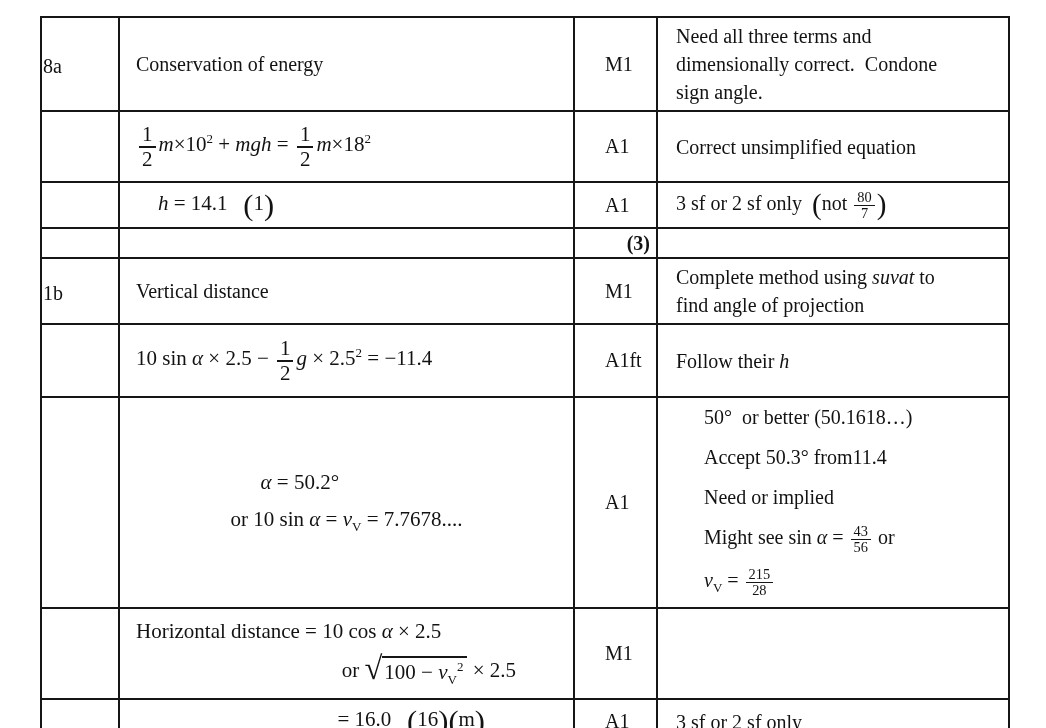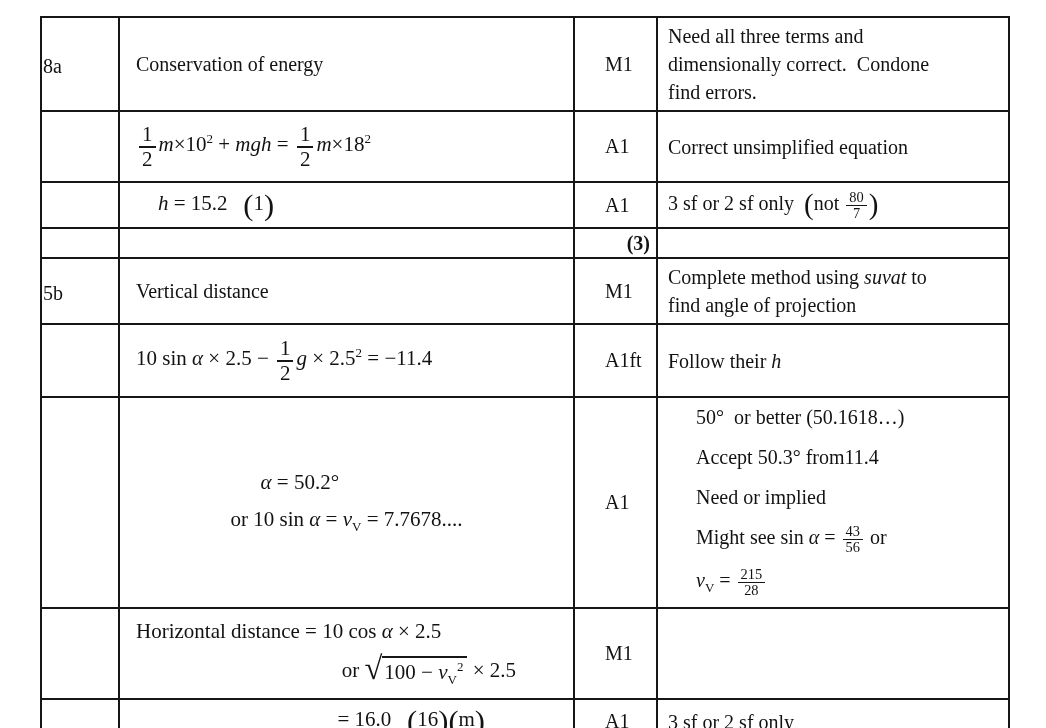--- a/index.html
+++ b/index.html
@@ -25,21 +25,21 @@
   table.ms td {
     border: 2px solid #161616;
     vertical-align: middle;
     font-size: 20px;
     overflow: hidden;
   }
   td.c-q   { vertical-align: top; padding: 5px 4px 0 1px; font-size: 20px; }
   td.c-work { padding: 2px 4px; }
   td.c-mark { padding-left: 30px; }
   td.c-mark.total { padding-left: 0; padding-right: 6px; text-align: right; font-weight: bold; }
-  td.c-note { padding: 4px 6px 4px 10px; line-height: 28px; }
+  td.c-note { padding: 4px 6px 4px 18px; line-height: 28px; }
 
   .work-text { padding-left: 12px; font-size: 20px; }
   .note-text { white-space: pre-wrap; }
 
   
   .fm { white-space: pre; font-size: 21px; display: block; }
   .fm .txt { font-style: normal; }
   .fm .it, .it { font-style: italic; }
   .fm .sup { font-size: 13px; vertical-align: super; letter-spacing: 0; }
   .fm .sub { font-size: 13px; vertical-align: sub; }
@@ -90,55 +90,55 @@
 
       <tr style="height:89px">
         <td class="c-q"><span>8a</span></td>
         <td class="c-work">
             <div class="work-text">Conservation of energy</div>
           </td>
         <td class="c-mark"><span>M1</span></td>
         <td class="c-note">
           <div class="note-text">Need all three terms and</div>
           <div class="note-text">dimensionally correct.  Condone</div>
-          <div class="note-text">find errors.</div>
+          <div class="note-text">sign angle.</div>
         </td>
       </tr>
 
       <tr style="height:71px">
         <td class="c-q"></td>
         <td class="c-work">
             <div class="fm indent-eq"><span class="frac"><span class="num">1</span><span class="den">2</span></span><span class="it">m</span><span class="txt">×10</span><span class="sup">2</span><span class="txt"> + </span><span class="it">mgh</span><span class="txt"> = </span><span class="frac"><span class="num">1</span><span class="den">2</span></span><span class="it">m</span><span class="txt">×18</span><span class="sup">2</span></div>
           </td>
         <td class="c-mark"><span>A1</span></td>
         <td class="c-note">
             <div class="note-text">Correct unsimplified equation</div>
           </td>
       </tr>
 
       <tr style="height:46px">
         <td class="c-q"></td>
         <td class="c-work">
-            <div class="fm indent-h"><span class="it">h</span><span class="txt"> = 15.2   </span><span class="big">(</span><span class="txt">1</span><span class="big">)</span></div>
+            <div class="fm indent-h"><span class="it">h</span><span class="txt"> = 14.1   </span><span class="big">(</span><span class="txt">1</span><span class="big">)</span></div>
           </td>
         <td class="c-mark"><span>A1</span></td>
         <td class="c-note">
             <div class="fm" style="font-size:20px"><span class="txt">3 sf or 2 sf only  </span><span class="big">(</span><span class="txt">not </span><span class="frac small"><span class="num">80</span><span class="den">7</span></span><span class="big">)</span></div>
           </td>
       </tr>
 
       <tr style="height:30px">
         <td class="c-q"></td>
         <td class="c-work"></td>
         <td class="c-mark total"><span>(3)</span></td>
         <td class="c-note"></td>
       </tr>
 
       <tr style="height:58px">
-        <td class="c-q"><span>5b</span></td>
+        <td class="c-q"><span>1b</span></td>
         <td class="c-work">
             <div class="work-text">Vertical distance</div>
           </td>
         <td class="c-mark"><span>M1</span></td>
         <td class="c-note">
           <div class="fm" style="font-size:20px"><span class="txt">Complete method using </span><span class="it">suvat</span><span class="txt"> to</span></div>
           <div class="fm" style="font-size:20px"><span class="txt">find angle of projection</span></div>
         </td>
       </tr>
 

